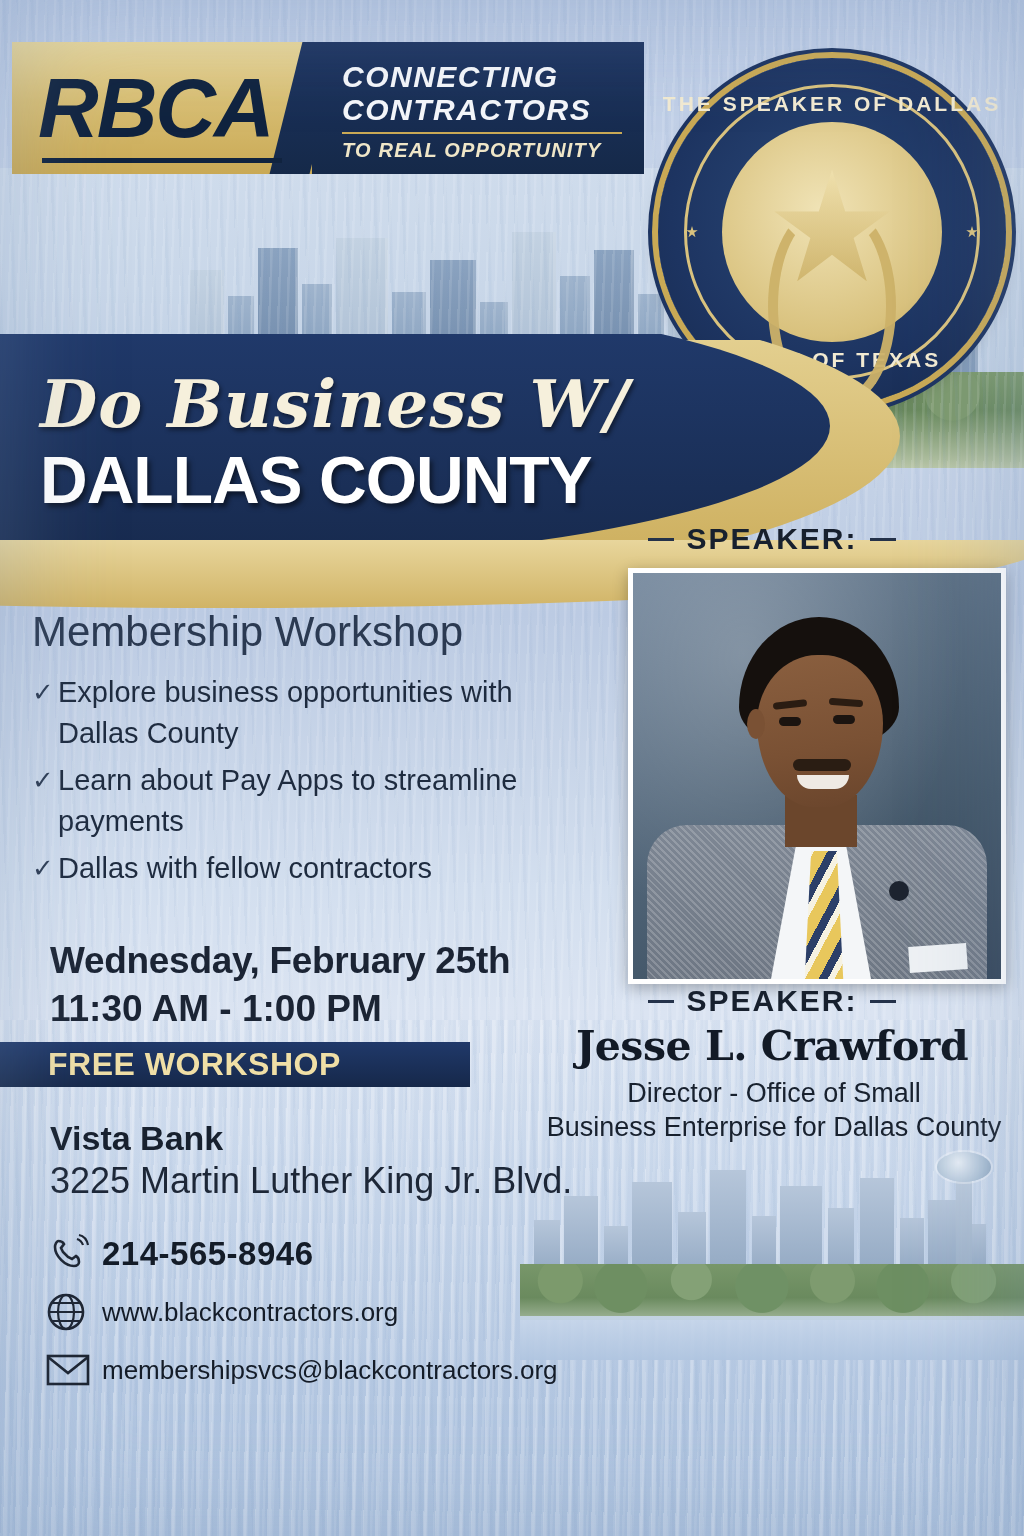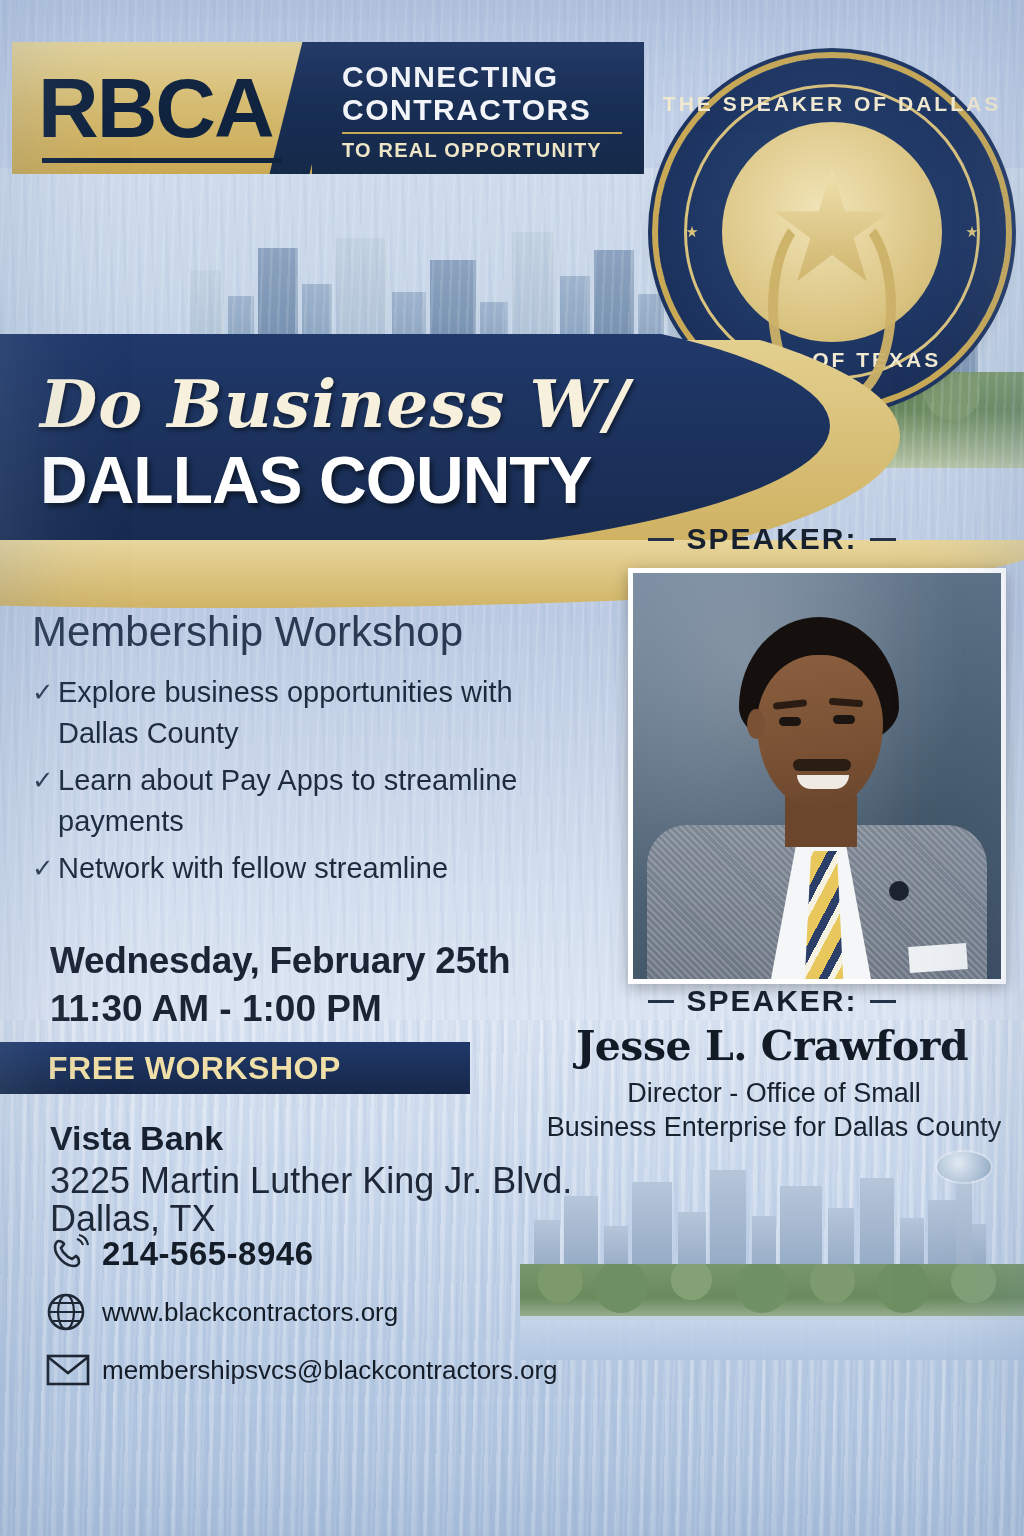--- a/index.html
+++ b/index.html
@@ -140,21 +140,21 @@
     position: absolute;
     left: -520px; right: 0; bottom: 0;
     height: 44px;
     background: linear-gradient(180deg, rgba(200,215,235,.9), rgba(176,197,224,.95));
   }
 
   
   .logo-wrap {
     position: absolute;
     left: 12px; top: 42px;
-    width: 664px; height: 132px;
+    width: 664px; height: 132px; font-style: italic;
   }
   .logo-gold-bar {
     position: absolute;
     left: 0; top: 0;
     width: 632px; height: 132px;
     background: linear-gradient(180deg, #e9d79a 0%, #d8be73 45%, #c9a955 100%);
     clip-path: polygon(0 0, 632px 0, 632px 132px, 0 132px, 0 0);
   }
   .logo-navy {
     position: absolute;
@@ -372,21 +372,21 @@
   .date-line2 {
     font-size: 37px;
     font-weight: bold;
     color: #1b2434;
     margin-top: 6px;
   }
 
   .free-band {
     position: absolute;
     left: 0; top: 1042px;
-    width: 470px; height: 52px;
+    width: 470px; height: 45px;
     background: linear-gradient(180deg, #20396a 0%, #16284a 100%);
     display: flex;
     align-items: center;
   }
   .free-band span {
     margin-left: 48px;
     font-size: 32px;
     font-weight: bold;
     color: #f0dfa6;
     letter-spacing: 0.5px;
@@ -698,38 +698,37 @@
     <div class="bullet">
       <div class="check">✓</div>
       <div class="bullet-text">Explore business opportunities with Dallas County</div>
     </div>
     <div class="bullet">
       <div class="check">✓</div>
       <div class="bullet-text">Learn about Pay Apps to streamline payments</div>
     </div>
     <div class="bullet">
       <div class="check">✓</div>
-      <div class="bullet-text">Network with fellow streamline</div>
+      <div class="bullet-text">Dallas with fellow contractors</div>
     </div>
   </div>
 
   <div class="date-block">
     <div class="date-line1">Wednesday, February 25th</div>
     <div class="date-line2">11:30 AM - 1:00 PM</div>
   </div>
 
   <div class="free-band">
     <span>FREE WORKSHOP</span>
   </div>
 
   <div class="venue">
     <div class="venue-name">Vista Bank</div>
     <div class="venue-addr">
       <div>3225 Martin Luther King Jr. Blvd.</div>
-      <div>Dallas, TX</div>
     </div>
   </div>
 
   <div class="contacts">
     <div class="contact-row">
       <div class="c-ico">
         <svg width="44" height="44" viewBox="0 0 44 44">
           <path d="M12 9c3 0 5 1 6 3l-3 4 2 4 5 5 4 2 4-3c2 1 3 3 3 6 0 2-2 4-5 4-9 0-19-10-19-19 0-3 2-6 3-6z" fill="none" stroke="#1b2330" stroke-width="2.6"></path>
           <path d="M31 7c3 1 5 3 6 6M33 3c5 1 8 5 9 10" fill="none" stroke="#1b2330" stroke-width="2.2"></path>
         </svg>

